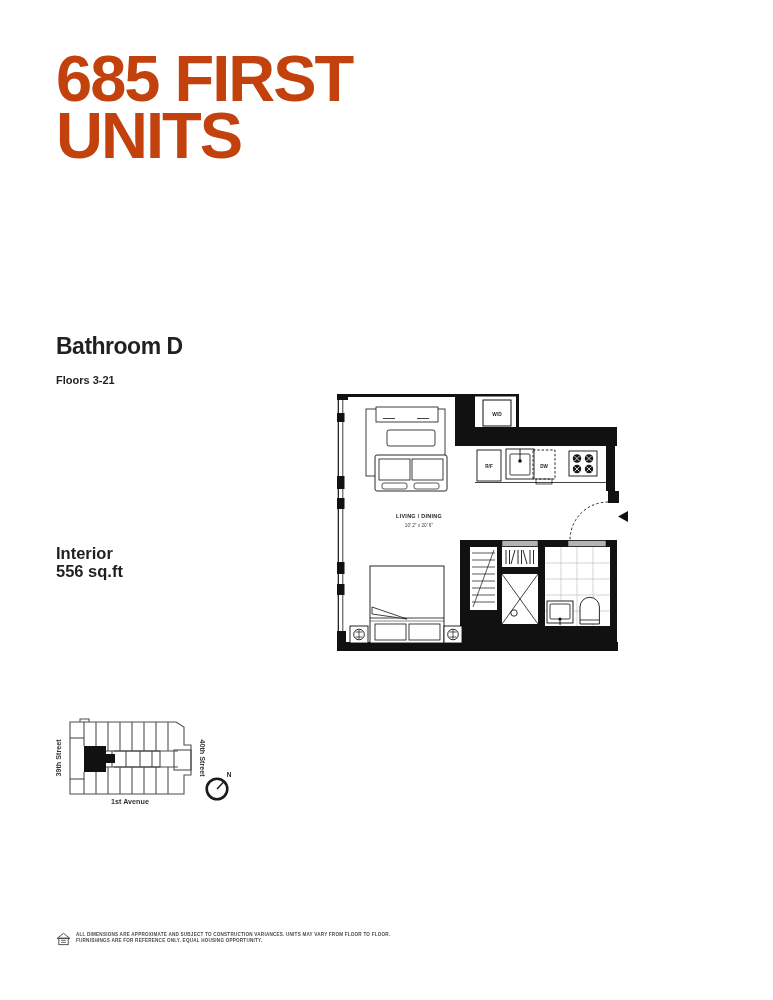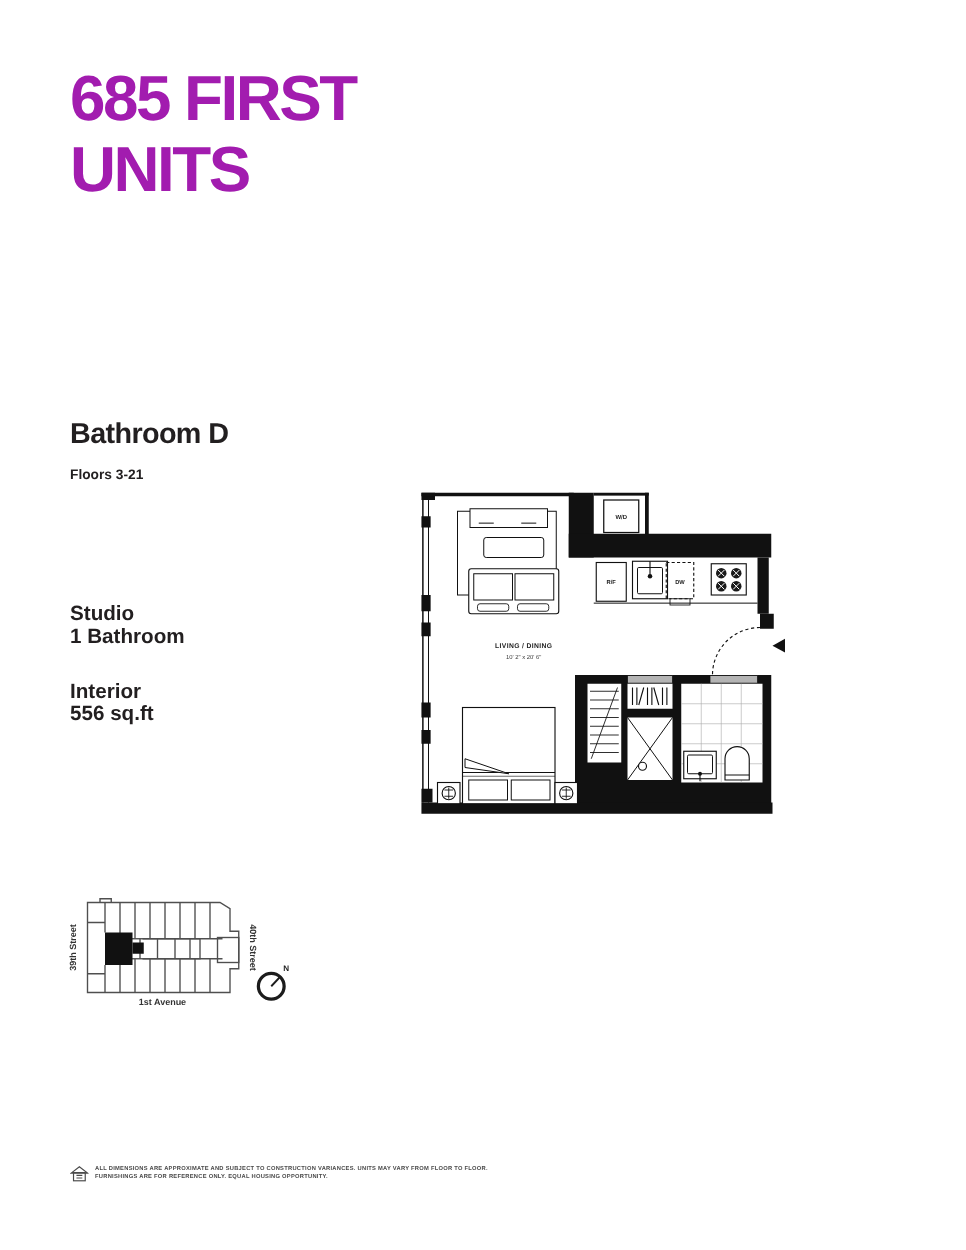--- a/index.html
+++ b/index.html
@@ -1,20 +1,20 @@
 <!DOCTYPE html>
 <html><head>
 <meta charset="utf-8">
 <style>
   html,body{margin:0;padding:0;background:#fff;}
   .page{position:relative;width:773px;height:1000px;background:#ffffff;overflow:hidden;
         font-family:"Liberation Sans",sans-serif;color:#221f20;}
   .abs{position:absolute;}
-  .title{left:56px;top:50px;font-size:51px;line-height:57px;font-weight:bold;
-         letter-spacing:-2px;color:#a21caf;}
+  .title{left:56px;top:50px;font-size:65px;line-height:57px;font-weight:bold;
+         letter-spacing:-2px;color:#c2410c;}
   .residence{left:56px;top:333px;font-size:23px;font-weight:bold;letter-spacing:-0.5px;}
   .floors{left:56px;top:374px;font-size:11px;font-weight:bold;}
   .unitlines{left:56px;top:483px;font-size:16.5px;font-weight:bold;line-height:17.5px;}
   .interiorlines{left:56px;top:545px;font-size:16.5px;font-weight:bold;line-height:17.5px;}
   .plan{left:337px;top:394px;}
   .keyplan{left:50px;top:705px;}
   .disclaimer{left:56px;top:932px;display:flex;align-items:flex-start;}
   .disc-text{margin-left:5px;font-size:4.6px;line-height:6.4px;letter-spacing:0.22px;
              color:#4a4a4a;font-weight:bold;}
   svg text{font-family:"Liberation Sans",sans-serif;}
@@ -25,24 +25,20 @@
 
 <div class="page">
 
   <div class="abs title">
     <div>685 FIRST</div>
     <div>UNITS</div>
   </div>
 
   <div class="abs residence">Bathroom D</div>
   <div class="abs floors">Floors 3-21</div>
-  <div class="abs unitlines">
-    <div>Studio</div>
-    <div>1 Bathroom</div>
-  </div>
   <div class="abs interiorlines">
     <div>Interior</div>
     <div>556 sq.ft</div>
   </div>
 
   <svg class="abs plan" width="293" height="258" viewBox="0 0 293 258">
 
     <g>
       <line x1="1.3" y1="2" x2="1.3" y2="248" stroke="#111" stroke-width="1.2"></line>
       <line x1="5.8" y1="2" x2="5.8" y2="248" stroke="#111" stroke-width="0.8"></line>

